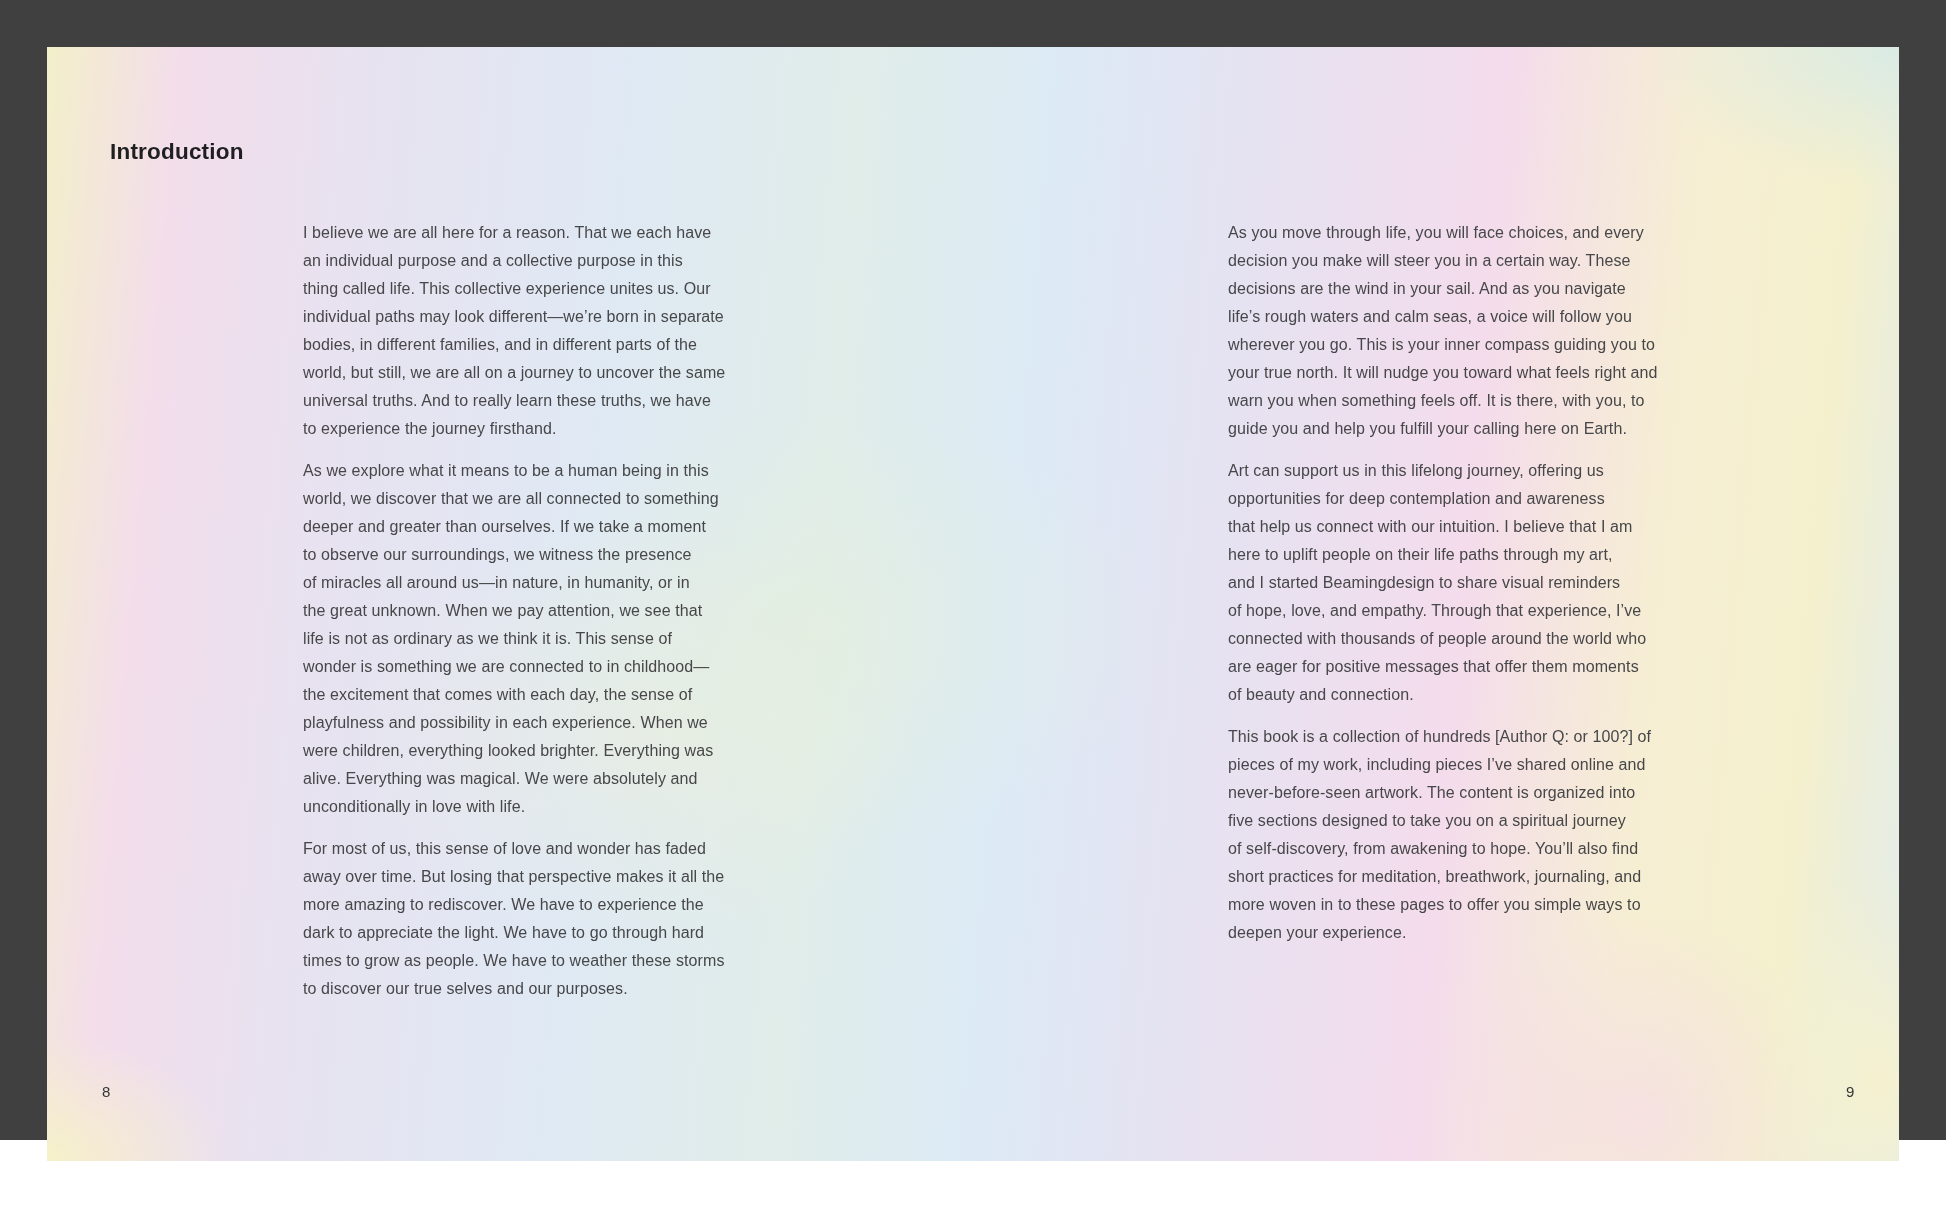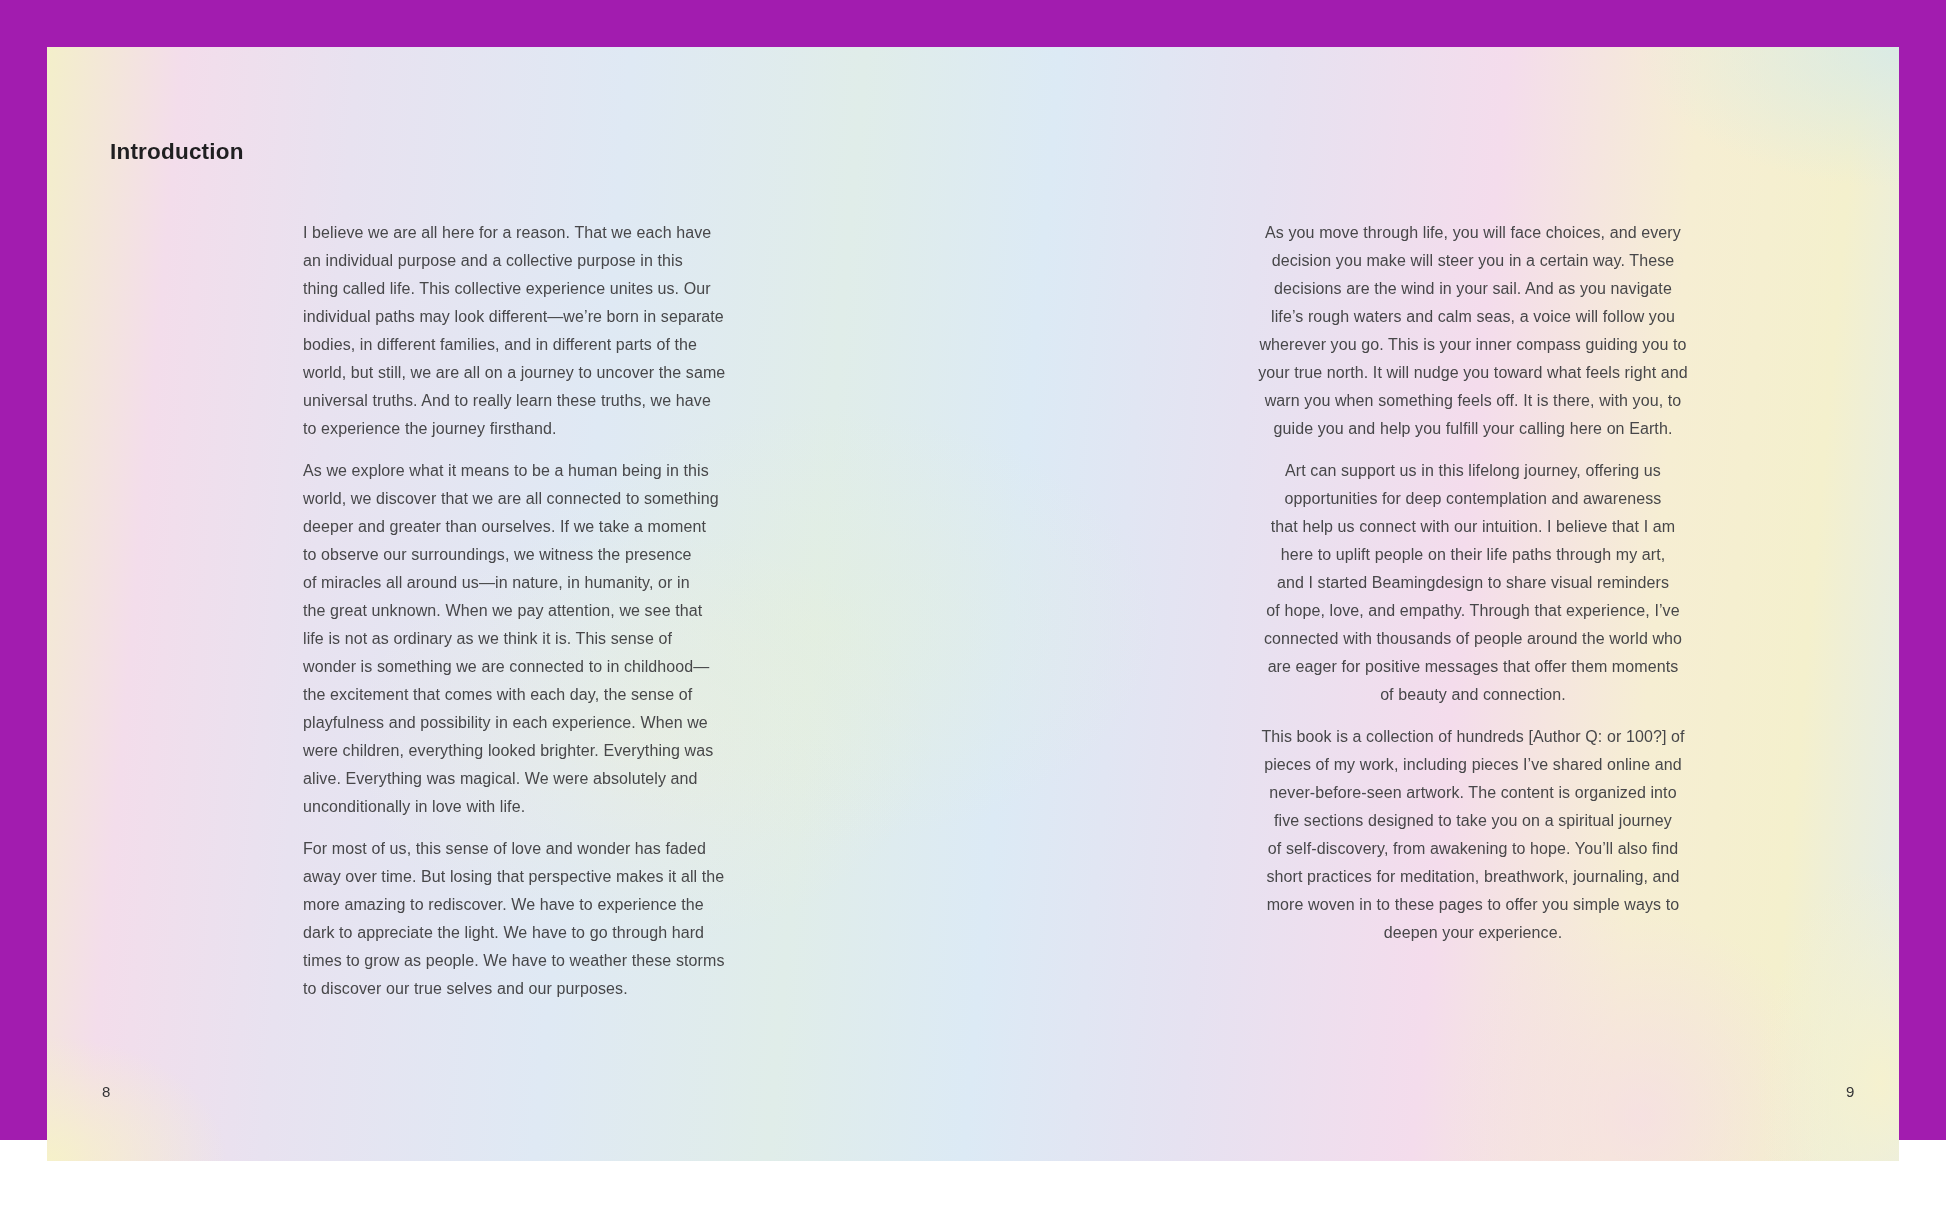--- a/index.html
+++ b/index.html
@@ -2,21 +2,21 @@
 <html><head>
 <meta charset="utf-8">
 <style>
   * { margin: 0; padding: 0; box-sizing: border-box; }
   html, body {
     width: 1946px; height: 1207px;
     background: #ffffff;
     font-family: "Liberation Sans", "DejaVu Sans", sans-serif;
     overflow: hidden;
   }
-  .canvas { position: relative; width: 1946px; height: 1140px; background: #a21caf; }
+  .canvas { position: relative; width: 1946px; height: 1140px; background: #404040; }
 
   
   .spread {
     position: absolute;
     left: 47px; top: 47px;
     width: 1852px; height: 1114px;
     background:
       radial-gradient(ellipse 20% 18% at 100% 0%,  rgba(214,234,232,0.85), rgba(214,234,232,0) 70%),
       radial-gradient(ellipse 13% 15% at 0% 100%,  rgba(246,242,200,0.95), rgba(246,242,200,0) 75%),
       radial-gradient(ellipse 9% 26% at 99% 93%,   rgba(247,242,205,0.90), rgba(247,242,205,0) 75%),
@@ -49,21 +49,21 @@
   .column {
     position: absolute;
     top: 172px;
     width: 490px;
     font-size: 16px;
     line-height: 28px;
     color: #474749;
     letter-spacing: 0.1px;
   }
   .column-left  { left: 256px; }
-  .column-right { left: 1181px; text-align: center; }
+  .column-right { left: 1181px; }
 
   .para {
     white-space: pre-line;   
     margin: 0 0 14px 0;
   }
 
   .folio {
     position: absolute;
     top: 1036px;
     font-size: 15px;

